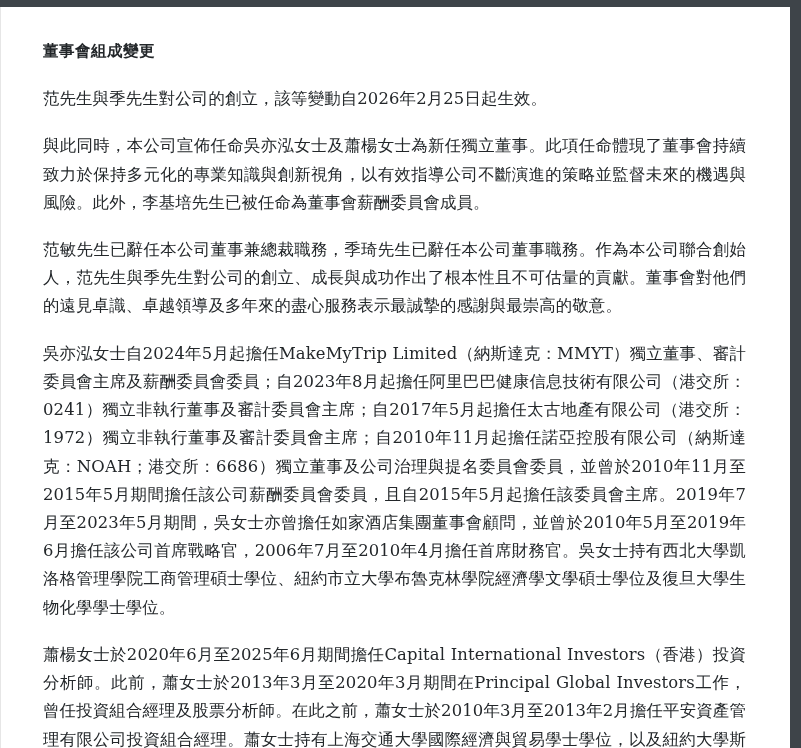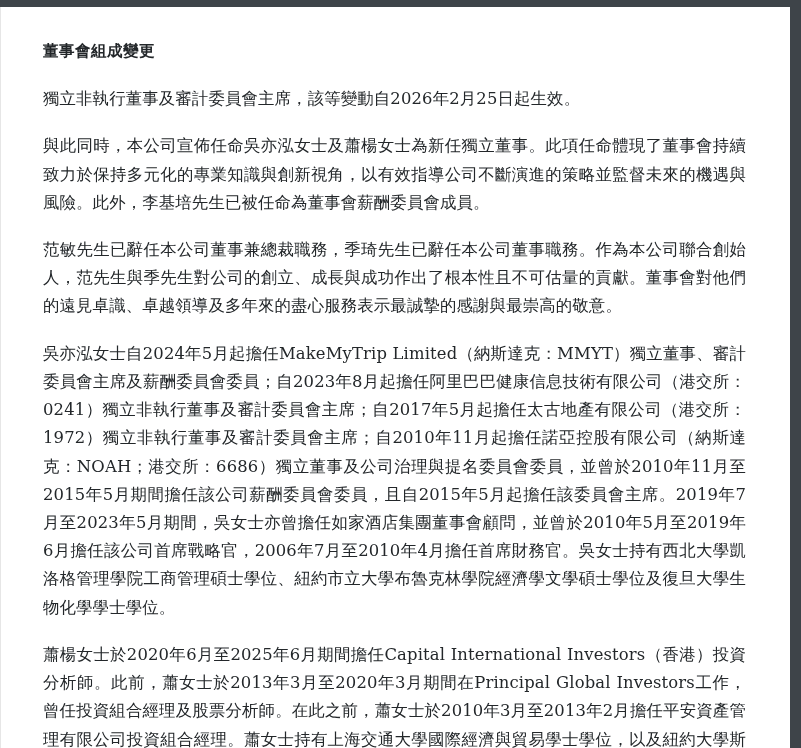--- a/index.html
+++ b/index.html
@@ -89,21 +89,21 @@
 <div id="viewer">
 
   <div id="top-chrome"></div>
   <div id="right-chrome"></div>
 
   <div id="page">
     <div id="page-inner">
 
       <h1 class="doc-heading">董事會組成變更</h1>
 
-      <p class="doc-para">獨立非執行董事及審計委員會主席，該等變動自2026年2月25日起生效。</p>
+      <p class="doc-para">范先生與季先生對公司的創立，該等變動自2026年2月25日起生效。</p>
 
       <p class="doc-para">與此同時，本公司宣佈任命吳亦泓女士及蕭楊女士為新任獨立董事。此項任命體現了董事會持續致力於保持多元化的專業知識與創新視角，以有效指導公司不斷演進的策略並監督未來的機遇與風險。此外，李基培先生已被任命為董事會薪酬委員會成員。</p>
 
       <p class="doc-para">范敏先生已辭任本公司董事兼總裁職務，季琦先生已辭任本公司董事職務。作為本公司聯合創始人，范先生與季先生對公司的創立、成長與成功作出了根本性且不可估量的貢獻。董事會對他們的遠見卓識、卓越領導及多年來的盡心服務表示最誠摯的感謝與最崇高的敬意。</p>
 
       <p class="doc-para">吳亦泓女士自2024年5月起擔任MakeMyTrip Limited（納斯達克：MMYT）獨立董事、審計委員會主席及薪酬委員會委員；自2023年8月起擔任阿里巴巴健康信息技術有限公司（港交所：0241）獨立非執行董事及審計委員會主席；自2017年5月起擔任太古地產有限公司（港交所：1972）獨立非執行董事及審計委員會主席；自2010年11月起擔任諾亞控股有限公司（納斯達克：NOAH；港交所：6686）獨立董事及公司治理與提名委員會委員，並曾於2010年11月至2015年5月期間擔任該公司薪酬委員會委員，且自2015年5月起擔任該委員會主席。2019年7月至2023年5月期間，吳女士亦曾擔任如家酒店集團董事會顧問，並曾於2010年5月至2019年6月擔任該公司首席戰略官，2006年7月至2010年4月擔任首席財務官。吳女士持有西北大學凱洛格管理學院工商管理碩士學位、紐約市立大學布魯克林學院經濟學文學碩士學位及復旦大學生物化學學士學位。</p>
 
       <p class="doc-para">蕭楊女士於2020年6月至2025年6月期間擔任Capital International Investors（香港）投資分析師。此前，蕭女士於2013年3月至2020年3月期間在Principal Global Investors工作，曾任投資組合經理及股票分析師。在此之前，蕭女士於2010年3月至2013年2月擔任平安資產管理有限公司投資組合經理。蕭女士持有上海交通大學國際經濟與貿易學士學位，以及紐約大學斯特恩商學院與香港科技大學聯合頒授的全球金融碩士學位。</p>
 
     </div>

